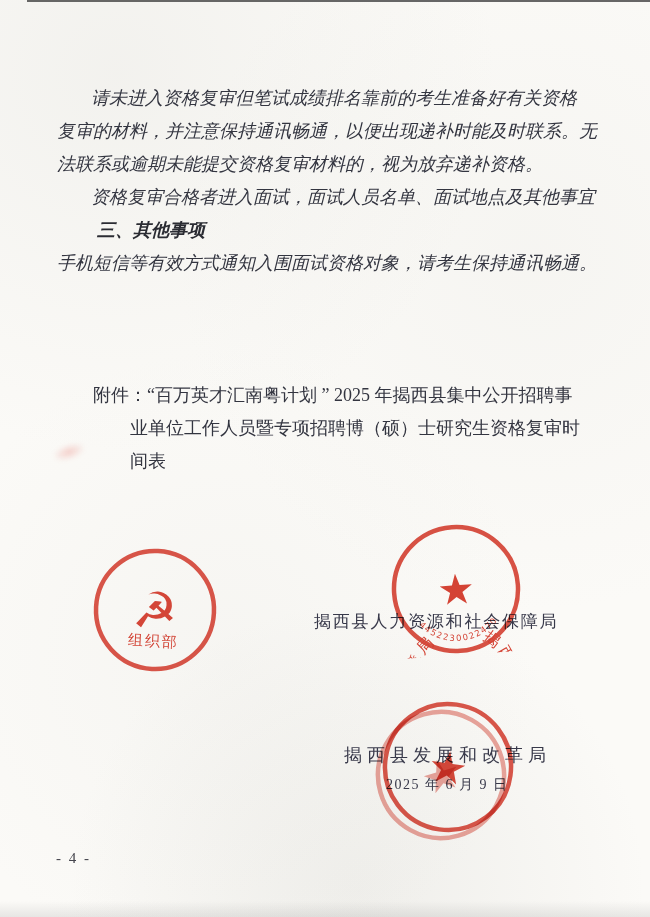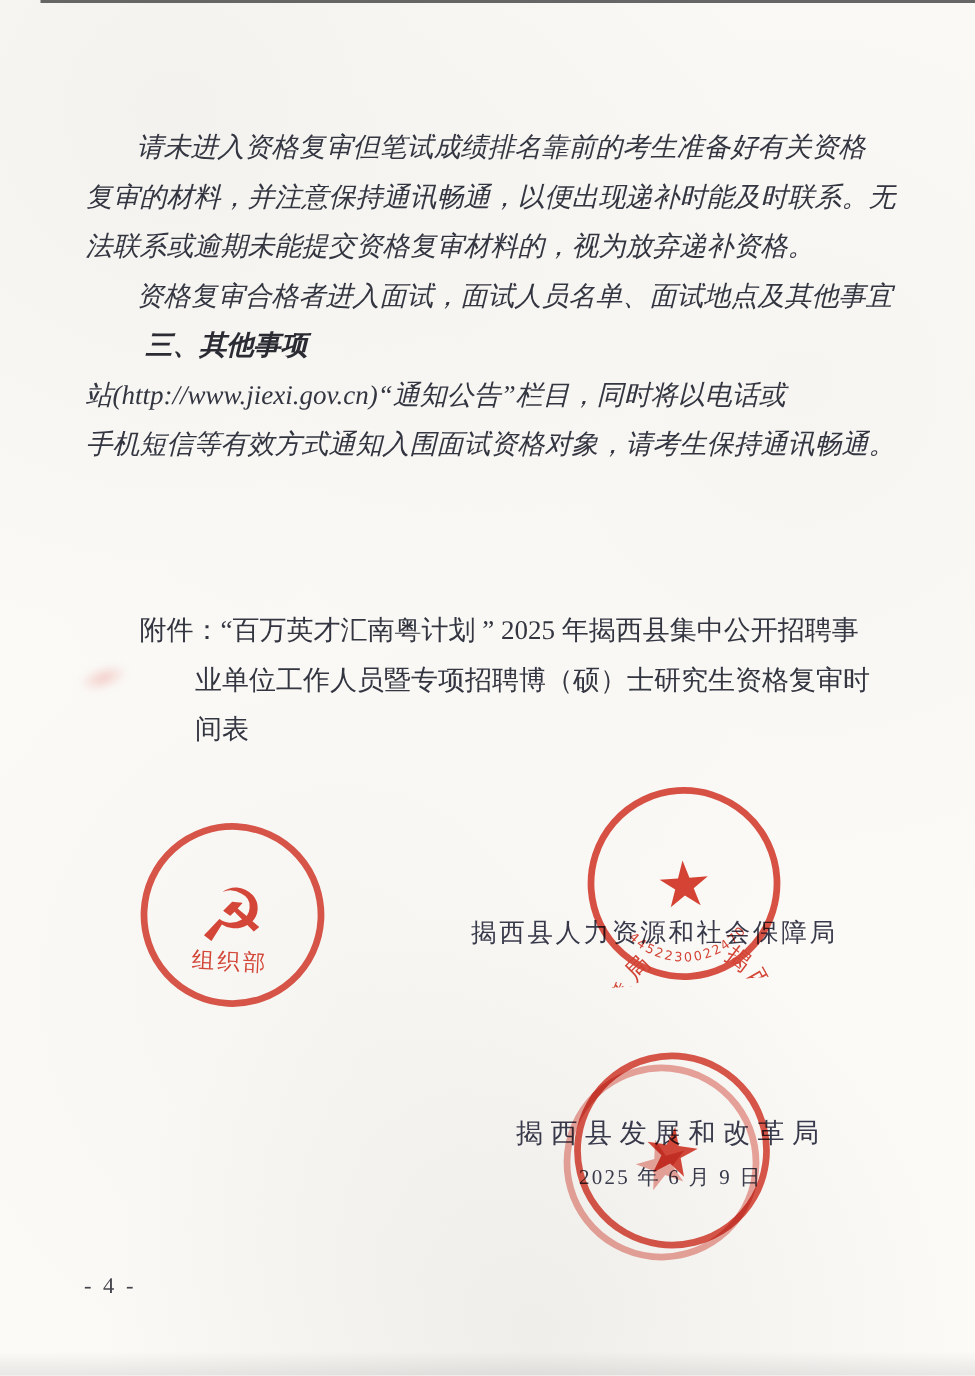--- a/index.html
+++ b/index.html
@@ -34,21 +34,21 @@
     position:absolute;left:57px;top:82px;width:538px;
     font-size:18px;line-height:33px;color:#333540;
     text-align:justify;
     font-style:italic;
   }
   .body-text .line{height:33px;white-space:nowrap;}
   .ind{text-indent:34px;}
   .heading{font-weight:bold;color:#2b2c33;text-indent:40px;font-family:"Liberation Sans","DejaVu Sans",sans-serif;}
   .attachment{
     position:absolute;left:93px;top:379px;width:490px;
-    font-size:18px;line-height:33px;color:#333540;margin-top:25px;
+    font-size:18px;line-height:33px;color:#333540;
   }
   .attachment .wrap{padding-left:37px;}
   .sig{
     position:absolute;color:#38394a;white-space:nowrap;
   }
   .sig-org{left:62px;top:610px;font-size:17px;letter-spacing:0.6px;}
   .sig-hr{left:314px;top:610px;font-size:17px;letter-spacing:1.8px;}
   .sig-fgj{left:344px;top:743px;font-size:18px;letter-spacing:5px;}
   .sig-date{left:386px;top:776px;font-size:14px;letter-spacing:1.5px;}
   .page-number{
@@ -72,21 +72,20 @@
   <div class="scan-top-line"></div>
   <div class="scan-bottom-shade"></div>
   <div class="red-smudge"></div>
 
   <div class="body-text">
     <div class="line ind">请未进入资格复审但笔试成绩排名靠前的考生准备好有关资格</div>
     <div class="line">复审的材料，并注意保持通讯畅通，以便出现递补时能及时联系。无</div>
     <div class="line">法联系或逾期未能提交资格复审材料的，视为放弃递补资格。</div>
     <div class="line ind">资格复审合格者进入面试，面试人员名单、面试地点及其他事宜</div>
     <div class="line heading">三、其他事项</div>
-    <div class="line">站(http://www.jiexi.gov.cn)“通知公告”栏目，同时将以电话或</div>
     <div class="line">手机短信等有效方式通知入围面试资格对象，请考生保持通讯畅通。</div>
   </div>
 
   <div class="attachment">
     <div><span>附件：</span><span>“百万英才汇南粤计划 ” 2025 年揭西县集中公开招聘事</span></div>
     <div class="wrap">业单位工作人员暨专项招聘博（硕）士研究生资格复审时</div>
     <div class="wrap">间表</div>
   </div>
 
   <div class="sig sig-hr">揭西县人力资源和社会保障局</div>

